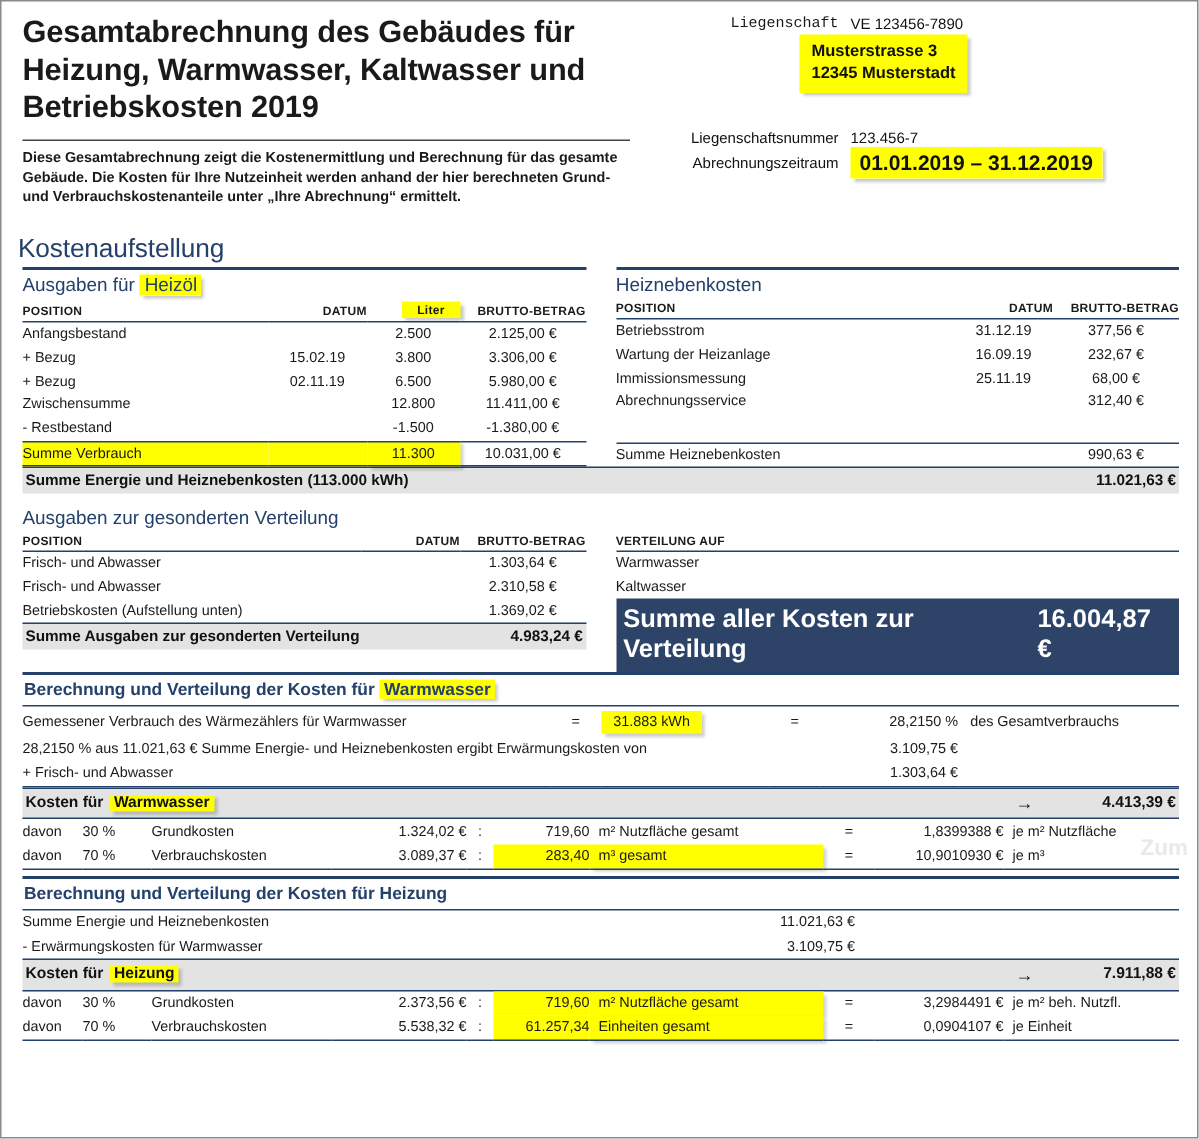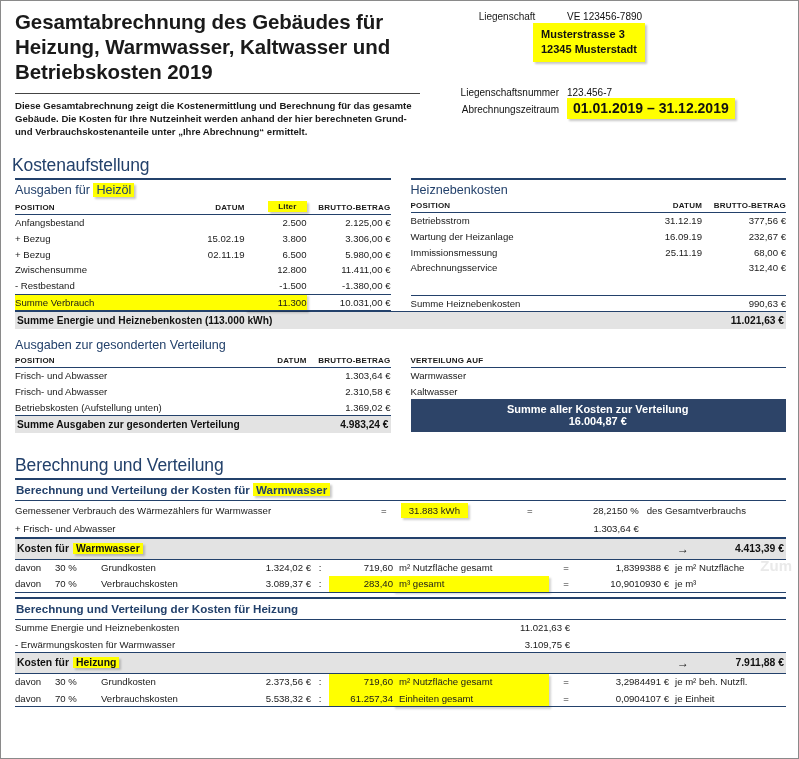--- a/index.html
+++ b/index.html
@@ -6,36 +6,36 @@
   body{
     width:799px;height:759px;overflow:hidden;
     font-family:"Liberation Sans","DejaVu Sans",sans-serif;
     color:#111;
     border:1px solid #8a8a8a;
     box-sizing:border-box;
     position:relative;
   }
   .page{position:relative;width:797px;height:757px;padding:0;}
   .hl{background:#ffff00;padding:0 3px;box-decoration-break:clone;-webkit-box-decoration-break:clone;}
-  .r{text-align:right;}
+  .r{text-align:center;}
   .b{font-weight:bold;}
 
   
   .head{display:flex;align-items:flex-start;padding:8px 12px 0 14px;}
   .head-left{width:430px;}
   .head-right{flex:1;padding-left:10px;padding-top:1px;position:relative;}
   h1.doc-title{
     font-size:20.5px;line-height:25px;font-weight:bold;margin:0;color:#1a1a1a;
     letter-spacing:-0.1px;
   }
   .rule-top{border-top:1px solid #444;margin:9px 0 5px 0;width:405px;}
   .intro{font-size:9.6px;line-height:13.2px;color:#1a1a1a;width:400px;font-weight:bold;}
 
   .kv{display:flex;font-size:10px;line-height:14px;margin-bottom:0;}
-  .kv .k{width:104px;text-align:center;padding-right:8px;color:#1a1a1a;}
+  .kv .k{width:104px;text-align:right;padding-right:8px;color:#1a1a1a;font-family:Liberation Mono, monospace;}
   .kv .v{white-space:nowrap;}
   .addr{
     position:absolute;left:88px;top:14px;background:#ffff00;
     font-size:11px;font-weight:bold;line-height:15px;padding:4px 8px 5px 8px;
     box-shadow:2px 2px 2px rgba(0,0,0,.22);
   }
   .kv2{display:flex;font-size:10px;line-height:14px;}
   .kv2 .k{width:104px;text-align:right;padding-right:8px;}
 
   
@@ -70,24 +70,23 @@
   .colw-amt{width:84px;}
 
   tr.lined td{border-top:1.4px solid #23416b;}
   tr.sum-yellow td{border-top:1.4px solid #23416b;border-bottom:1.4px solid #23416b;}
   .grayrow{
     background:#e3e3e3;font-size:10.2px;font-weight:bold;
     display:flex;justify-content:space-between;align-items:center;
     padding:2.5px 2px 3px 2px;border-top:1.4px solid #23416b;
   }
   .navybar{
-    background:#2d4468;color:#fff;font-size:11px;font-weight:bold;
+    background:#2d4468;color:#fff;font-size:17px;font-weight:bold;
     display:flex;justify-content:space-between;align-items:center;
     padding:4px 6px 5px 5px;
-    flex-direction:column;
   }
   .spacer-row{height:14px;}
 
   
   .block{padding:0 12px 0 14px;}
   h4.blk{
     font-size:11.6px;font-weight:bold;color:#23416b;margin:0;
     border-top:2px solid #23416b;border-bottom:1.6px solid #23416b;
     padding:2px 0 2px 1px;line-height:16px;white-space:nowrap;
   }
@@ -317,39 +316,43 @@
         </tr>
       </tbody>
         </table>
       <div class="navybar">
         <div>Summe aller Kosten zur Verteilung</div>
         <div>16.004,87 €</div>
       </div>
     </div>
   </div>
 
-  <h2 class="sec" style="margin-top:22px;">Berechnung und Verteilung</h2>
 
   <div class="block">
     <h4 class="blk">
       <span>Berechnung und Verteilung der Kosten für</span>
       <span class="hl" style="box-shadow:2px 2px 2px rgba(0,0,0,.22);">Warmwasser</span>
     </h4>
 
     <table class="f">
       <tbody>
           <tr>
         <td>Gemessener Verbrauch des Wärmezählers für Warmwasser</td>
         <td class="w-eq">=</td>
         <td style="width:112px;text-align:left;">
           <span class="hl" style="padding:2px 8px;box-shadow:2px 2px 2px rgba(0,0,0,.2);display:inline-block;">31.883 kWh</span>
         </td>
         <td class="w-eq">=</td>
         <td style="width:92px;text-align:right;">28,2150 %</td>
         <td style="padding-left:8px;">des Gesamtverbrauchs</td>
+      </tr>
+      <tr>
+        <td colspan="4">28,2150 % aus 11.021,63 € Summe Energie- und Heiznebenkosten ergibt Erwärmungskosten von</td>
+        <td style="width:92px;text-align:right;">3.109,75 €</td>
+        <td></td>
       </tr>
       <tr class="end">
         <td colspan="4">+ Frisch- und Abwasser</td>
         <td style="width:92px;text-align:right;">1.303,64 €</td>
         <td></td>
       </tr>
     </tbody>
       </table>
 
     <div class="barrow">

